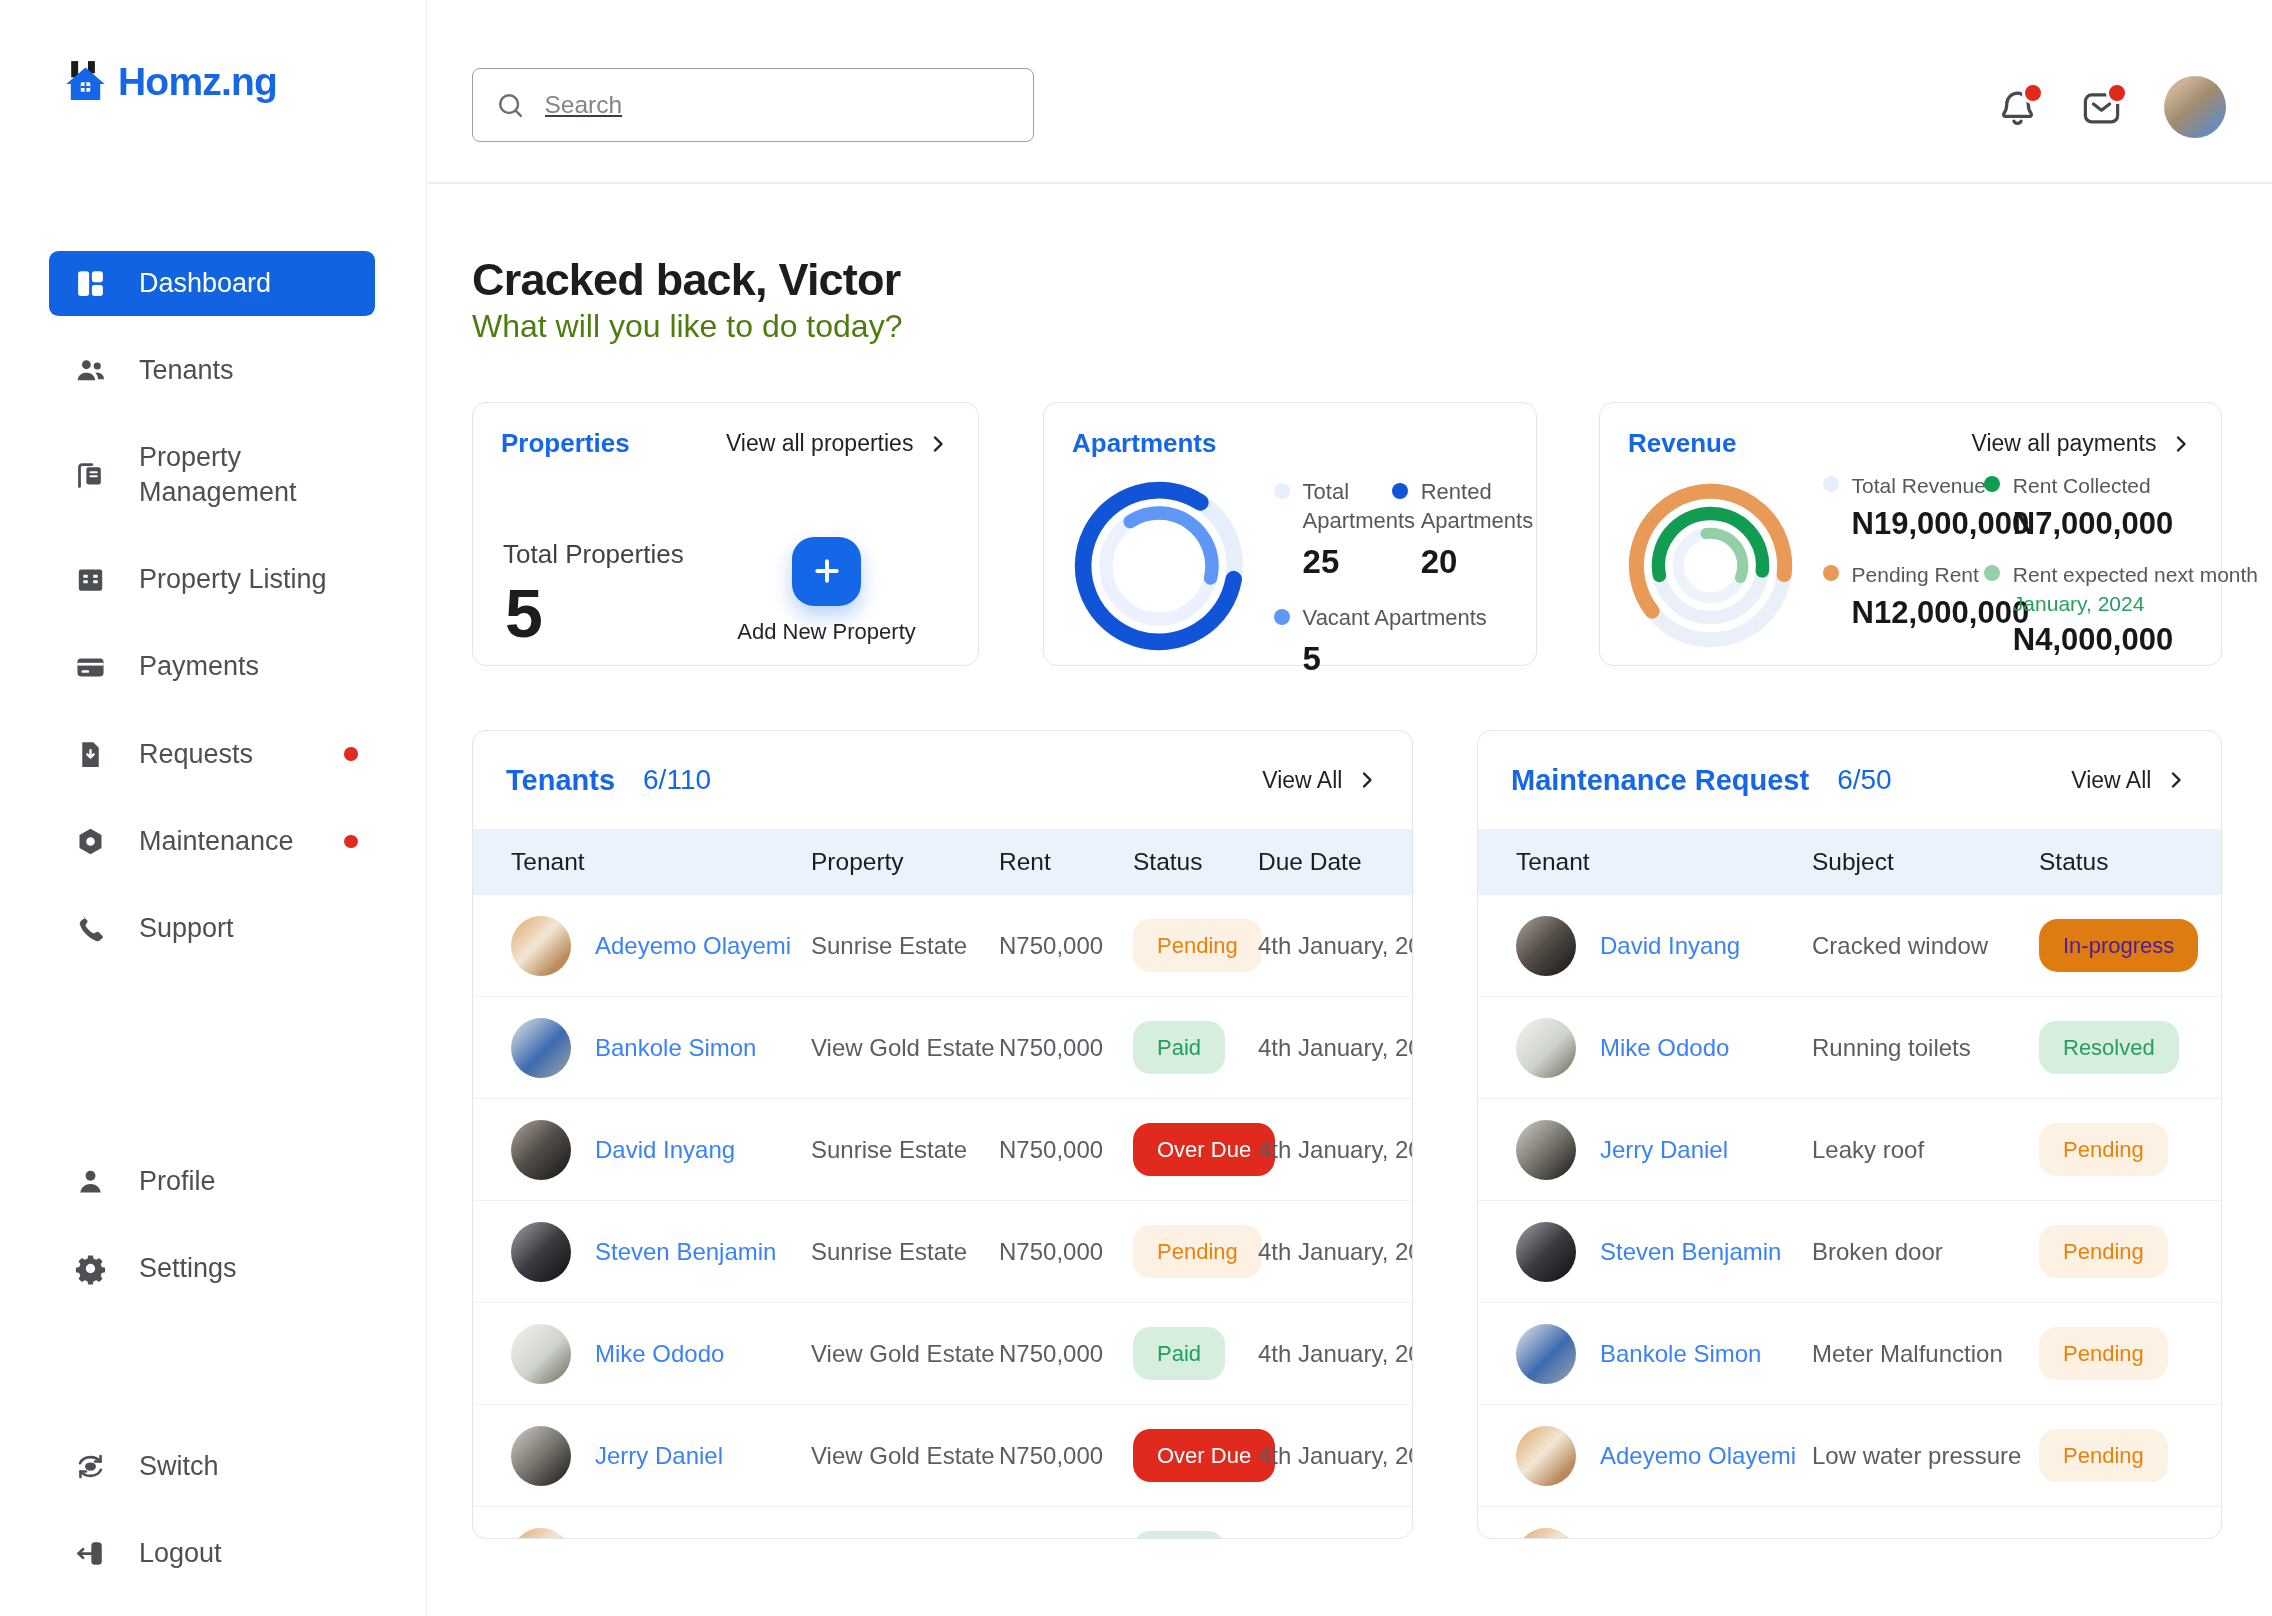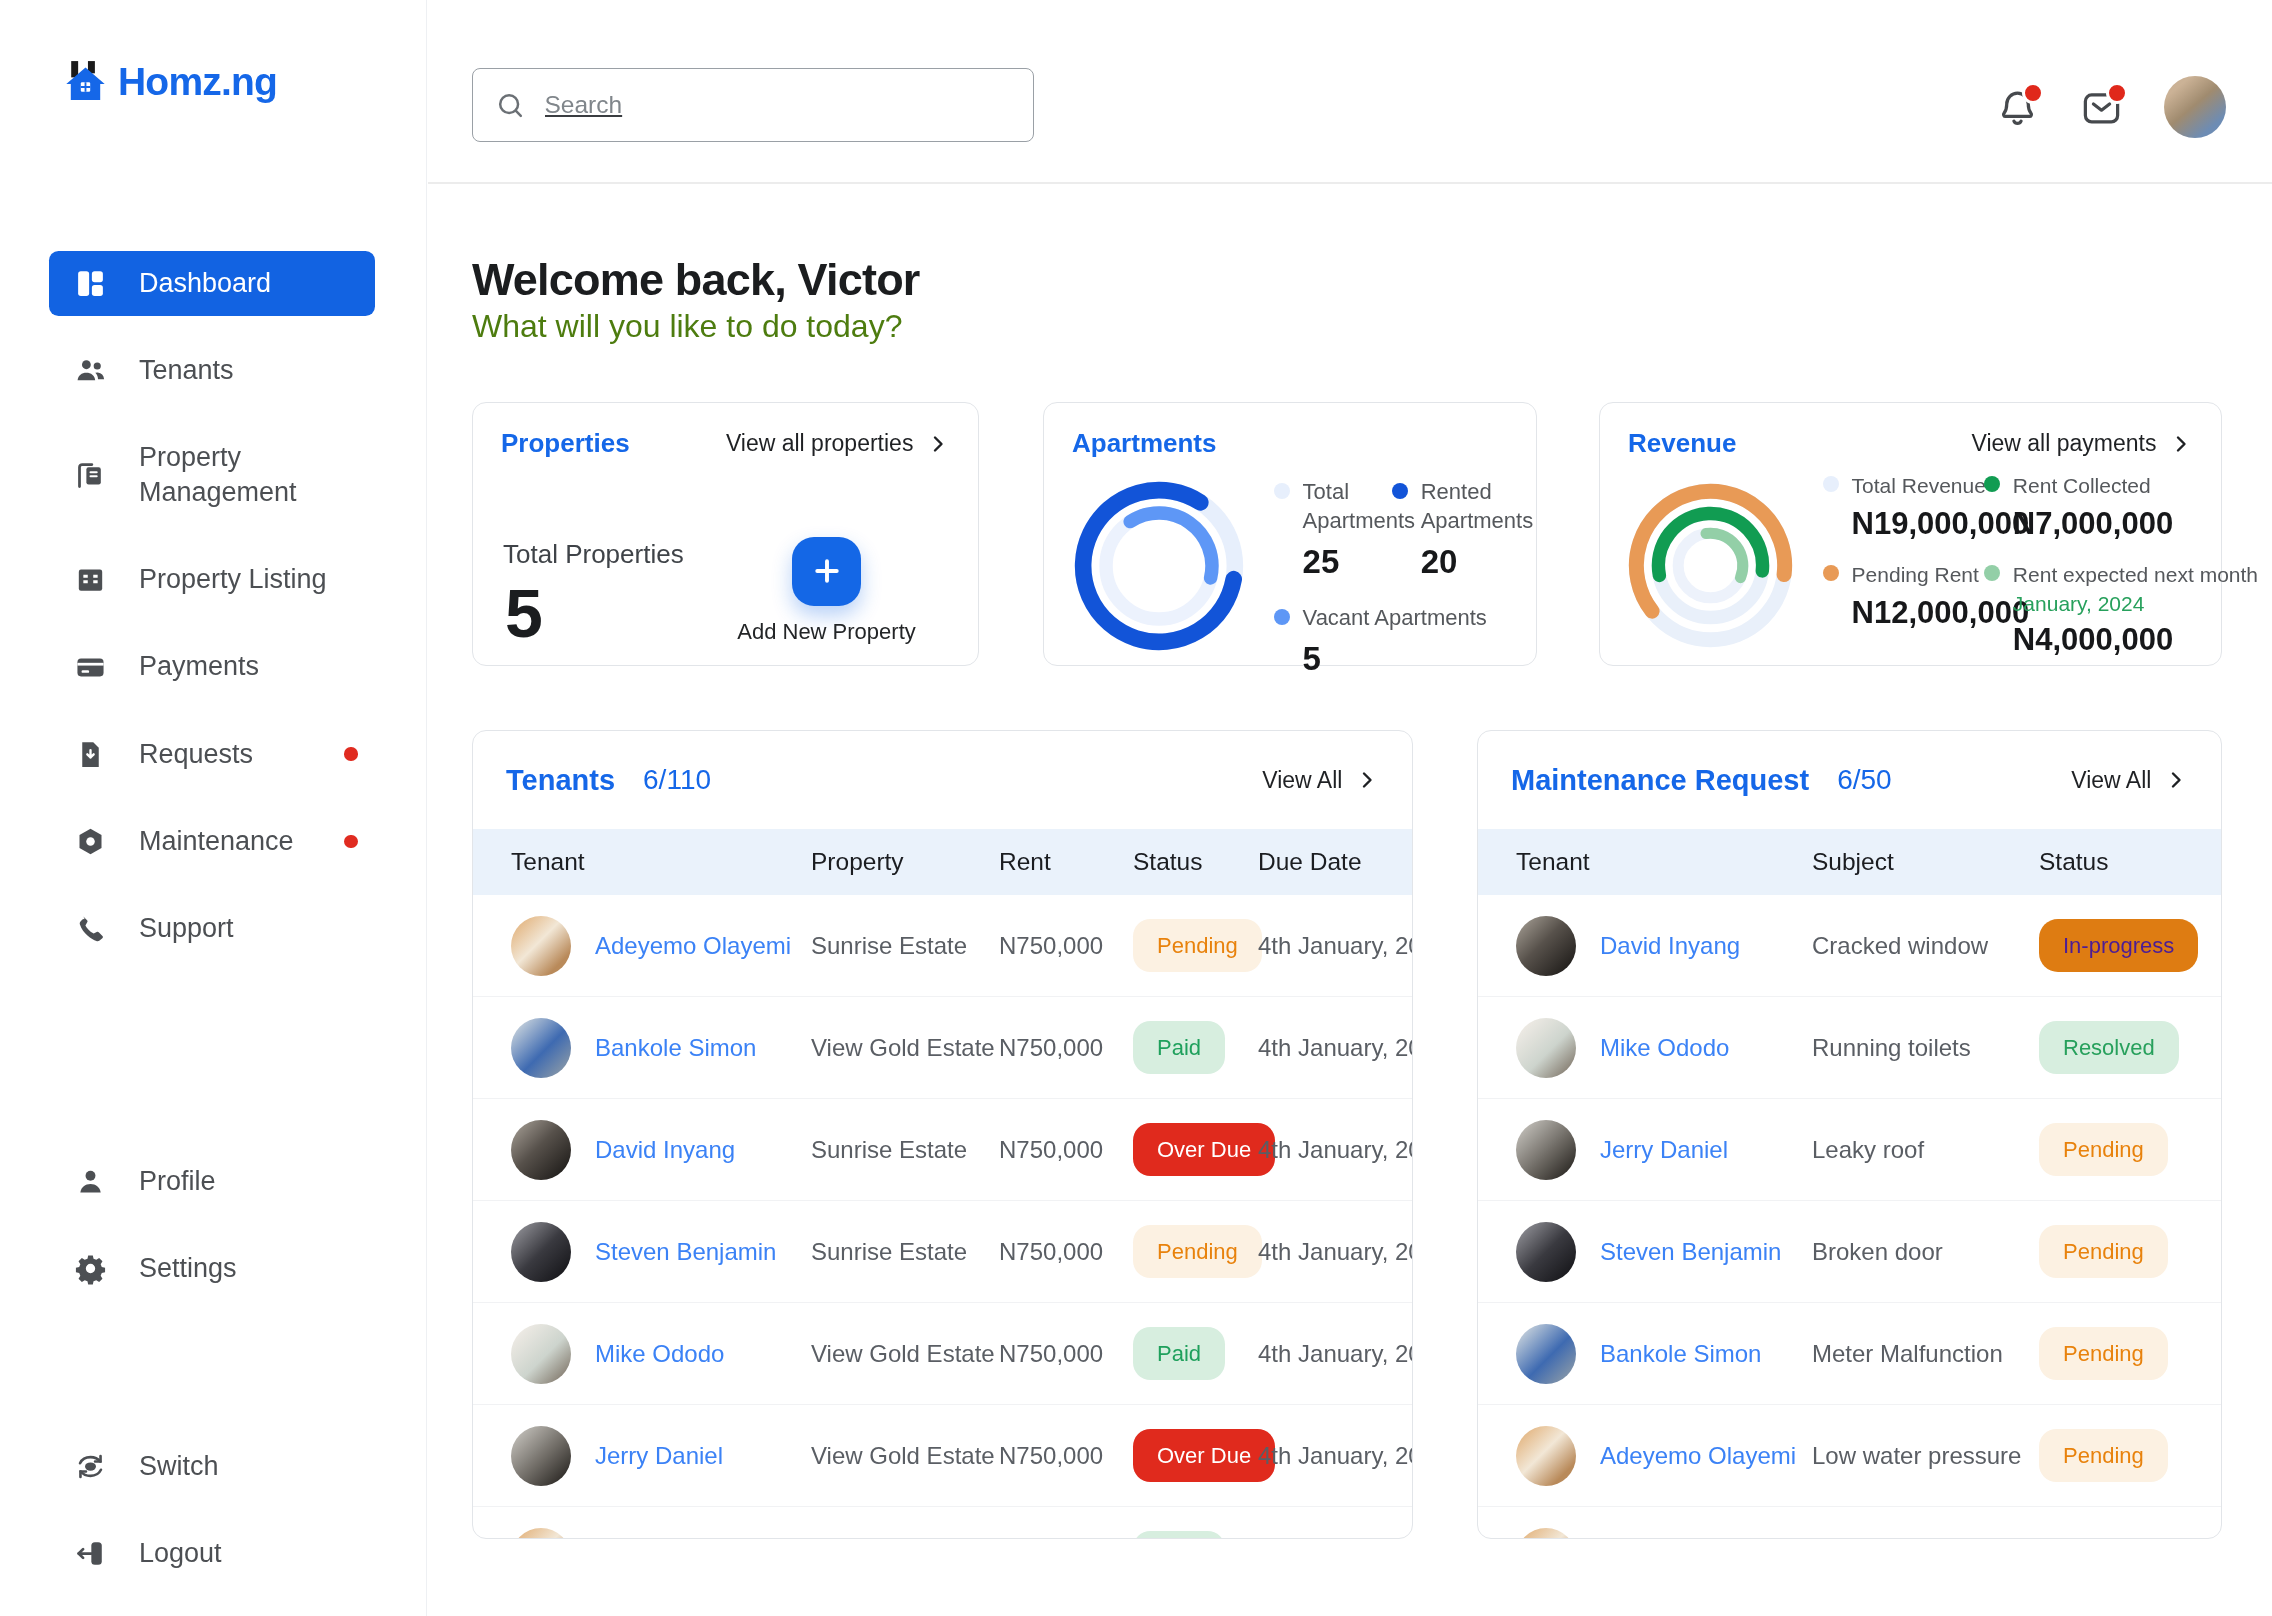--- a/index.html
+++ b/index.html
@@ -270,21 +270,21 @@
       <svg viewBox="0 0 24 24" fill="none" stroke="currentColor" stroke-width="1.8" stroke-linecap="round" stroke-linejoin="round">
         <rect x="3" y="5" width="18" height="15" rx="3.5"></rect>
           <path d="M7.5 10l4.5 3.5L16.5 10"></path>
       </svg>
       <span class="dot"></span>
     </div>
     <div class="avatar-top"></div>
   </div>
   <div class="divider"></div>
 
-  <div class="welcome-title">Welcome back, Victor</div>
+  <div class="welcome-title">Cracked back, Victor</div>
   <div class="welcome-sub">What will you like to do today?</div>
 
   <div class="card" id="card-properties">
     <div class="card-head">
       <span class="card-title">Properties</span>
       <span class="view-all">
         <span>View all properties</span>
         <svg viewBox="0 0 24 24" fill="none" stroke="currentColor" stroke-width="2.4" stroke-linecap="round" stroke-linejoin="round">
             <path d="M9 5.5L15.5 12 9 18.5"></path>
           </svg>

